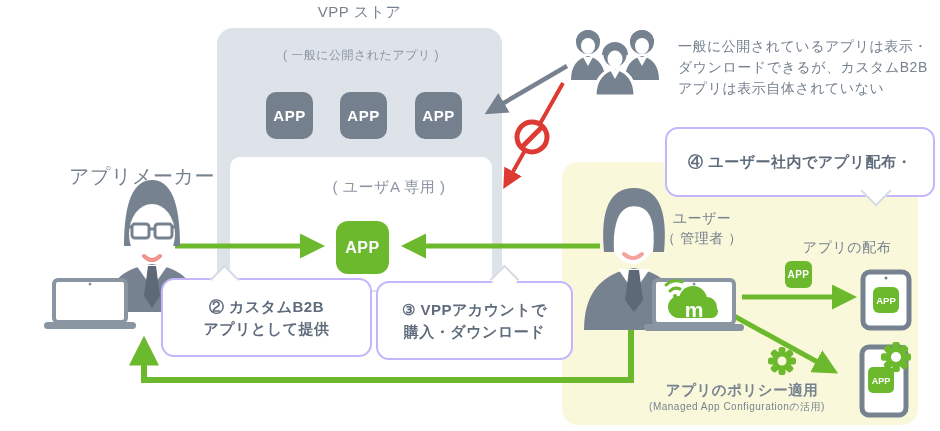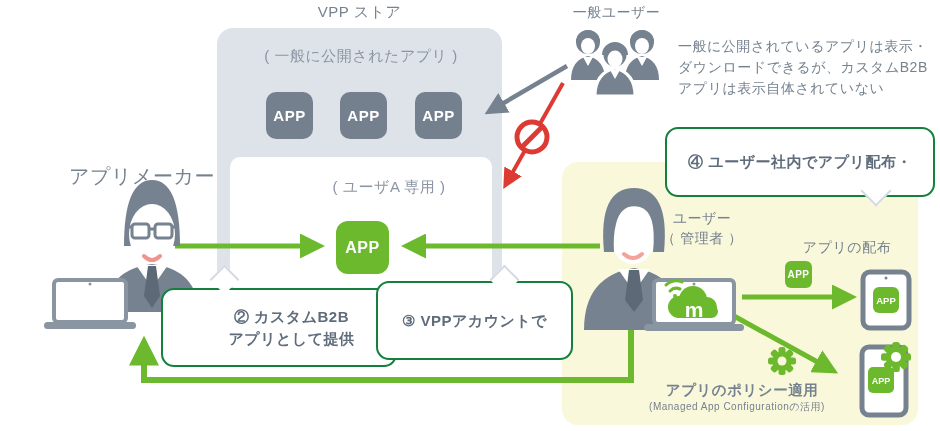--- a/index.html
+++ b/index.html
@@ -14,79 +14,79 @@
   
   .gray-box{background:#dee3ea;border-radius:16px;z-index:1;}
   .white-box{background:#ffffff;border-radius:10px;z-index:1;}
   .yellow-box{background:#faf8da;border-radius:16px;z-index:0;}
   
   .app-tile{display:flex;align-items:center;justify-content:center;
     color:#fff;font-weight:bold;letter-spacing:.5px;z-index:2;}
   .app-gray{background:#75808e;border-radius:10px;font-size:15px;}
   .app-green{background:#6cb92d;border-radius:12px;font-size:16px;}
   
-  .bubble{background:#fff;border:2px solid #15803d;border-radius:13px;z-index:3;
+  .bubble{background:#fff;border:2px solid #c4b5fd;border-radius:13px;z-index:3;
     display:flex;flex-direction:column;justify-content:center;}
   .bubble .line{font-weight:bold;color:#5f6c7c;font-size:15px;line-height:22px;
     text-align:center;letter-spacing:.5px;}
   .tail{background:#fff;z-index:4;transform:rotate(45deg);}
   .tail-up{border-top:2px solid #d5dae2;border-left:2px solid #d5dae2;}
   .tail-down{border-bottom:2px solid #d5dae2;border-right:2px solid #d5dae2;}
   svg.layer{position:absolute;left:0;top:0;z-index:2;}
   .note-line{font-size:14px;line-height:21px;color:#76828f;letter-spacing:.5px;}
   .bold{font-weight:bold;}
 </style>
 </head>
 <body>
 
 <div id="stage">
 
   <div class="abs yellow-box" style="left:540px;top:162px;width:356px;height:263px;"></div>
   <div class="abs gray-box" style="left:195px;top:28px;width:285px;height:264px;"></div>
   <div class="abs white-box" style="left:208px;top:157px;width:262px;height:133px;"></div>
 
   <div class="abs txt center" style="left:195px;top:3px;width:285px;font-size:15px;">VPP ストア</div>
-  <div class="abs center" style="left:208px;top:47px;width:262px;font-size:15px;color:#8b95a3;z-index:2;letter-spacing:.5px;">( 一般に公開されたアプリ )</div>
+  <div class="abs center" style="left:208px;top:47px;width:262px;font-size:12px;color:#8b95a3;z-index:2;letter-spacing:.5px;">( 一般に公開されたアプリ )</div>
   <div class="abs center" style="left:208px;top:178px;width:262px;font-size:15px;color:#8b95a3;z-index:2;letter-spacing:.5px;padding-left:28px;">( ユーザA 専用 )</div>
 
   <div class="abs app-tile app-gray" style="left:244px;top:92px;width:47px;height:47px;">
       <span>APP</span>
     </div>
   <div class="abs app-tile app-gray" style="left:318px;top:92px;width:47px;height:47px;">
       <span>APP</span>
     </div>
   <div class="abs app-tile app-gray" style="left:393px;top:92px;width:47px;height:47px;">
       <span>APP</span>
     </div>
 
   <div class="abs app-tile app-green" style="left:314px;top:221px;width:53px;height:53px;">
       <span>APP</span>
     </div>
 
   <div class="abs txt center" style="left:30px;top:163px;width:180px;font-size:20px;">アプリメーカー</div>
-  <div class="abs txt center" style="left:537px;top:4px;width:115px;font-size:14px;">一般ユーザー</div>
   <div class="abs txt center" style="left:622px;top:208px;width:116px;font-size:14px;line-height:20px;z-index:2;">
     <div>ユーザー</div>
     <div>（ 管理者 ）</div>
   </div>
 
   <div class="abs" style="left:656px;top:36px;width:290px;">
     <div class="note-line">一般に公開されているアプリは表示・</div>
     <div class="note-line">ダウンロードできるが、カスタムB2B</div>
     <div class="note-line">アプリは表示自体されていない</div>
   </div>
 
-  <div class="abs bubble" style="left:139px;top:288px;width:207px;height:75px;padding-left:25px;">
+  <div class="abs bubble" style="left:139px;top:278px;width:207px;height:75px;">
     <div class="line">② カスタムB2B</div>
     <div class="line">アプリとして提供</div>
   </div>
   <div class="abs tail tail-up" style="left:192px;top:269px;width:19px;height:19px;"></div>
 
   <div class="abs bubble" style="left:354px;top:281px;width:193px;height:75px;">
     <div class="line">③ VPPアカウントで</div>
+    <div class="line">購入・ダウンロード</div>
   </div>
   <div class="abs tail tail-up" style="left:472px;top:269px;width:19px;height:19px;"></div>
 
   <div class="abs bubble" style="left:643px;top:127px;width:266px;height:66px;">
     <div class="line">④ ユーザー社内でアプリ配布・</div>
   </div>
   <div class="abs tail tail-down" style="left:843px;top:180px;width:20px;height:20px;"></div>
 
   <div class="abs txt center" style="left:764px;top:239px;width:122px;font-size:14px;z-index:2;">アプリの配布</div>
   <div class="abs app-tile app-green" style="left:763px;top:261px;width:27px;height:27px;border-radius:6px;font-size:10px;">

